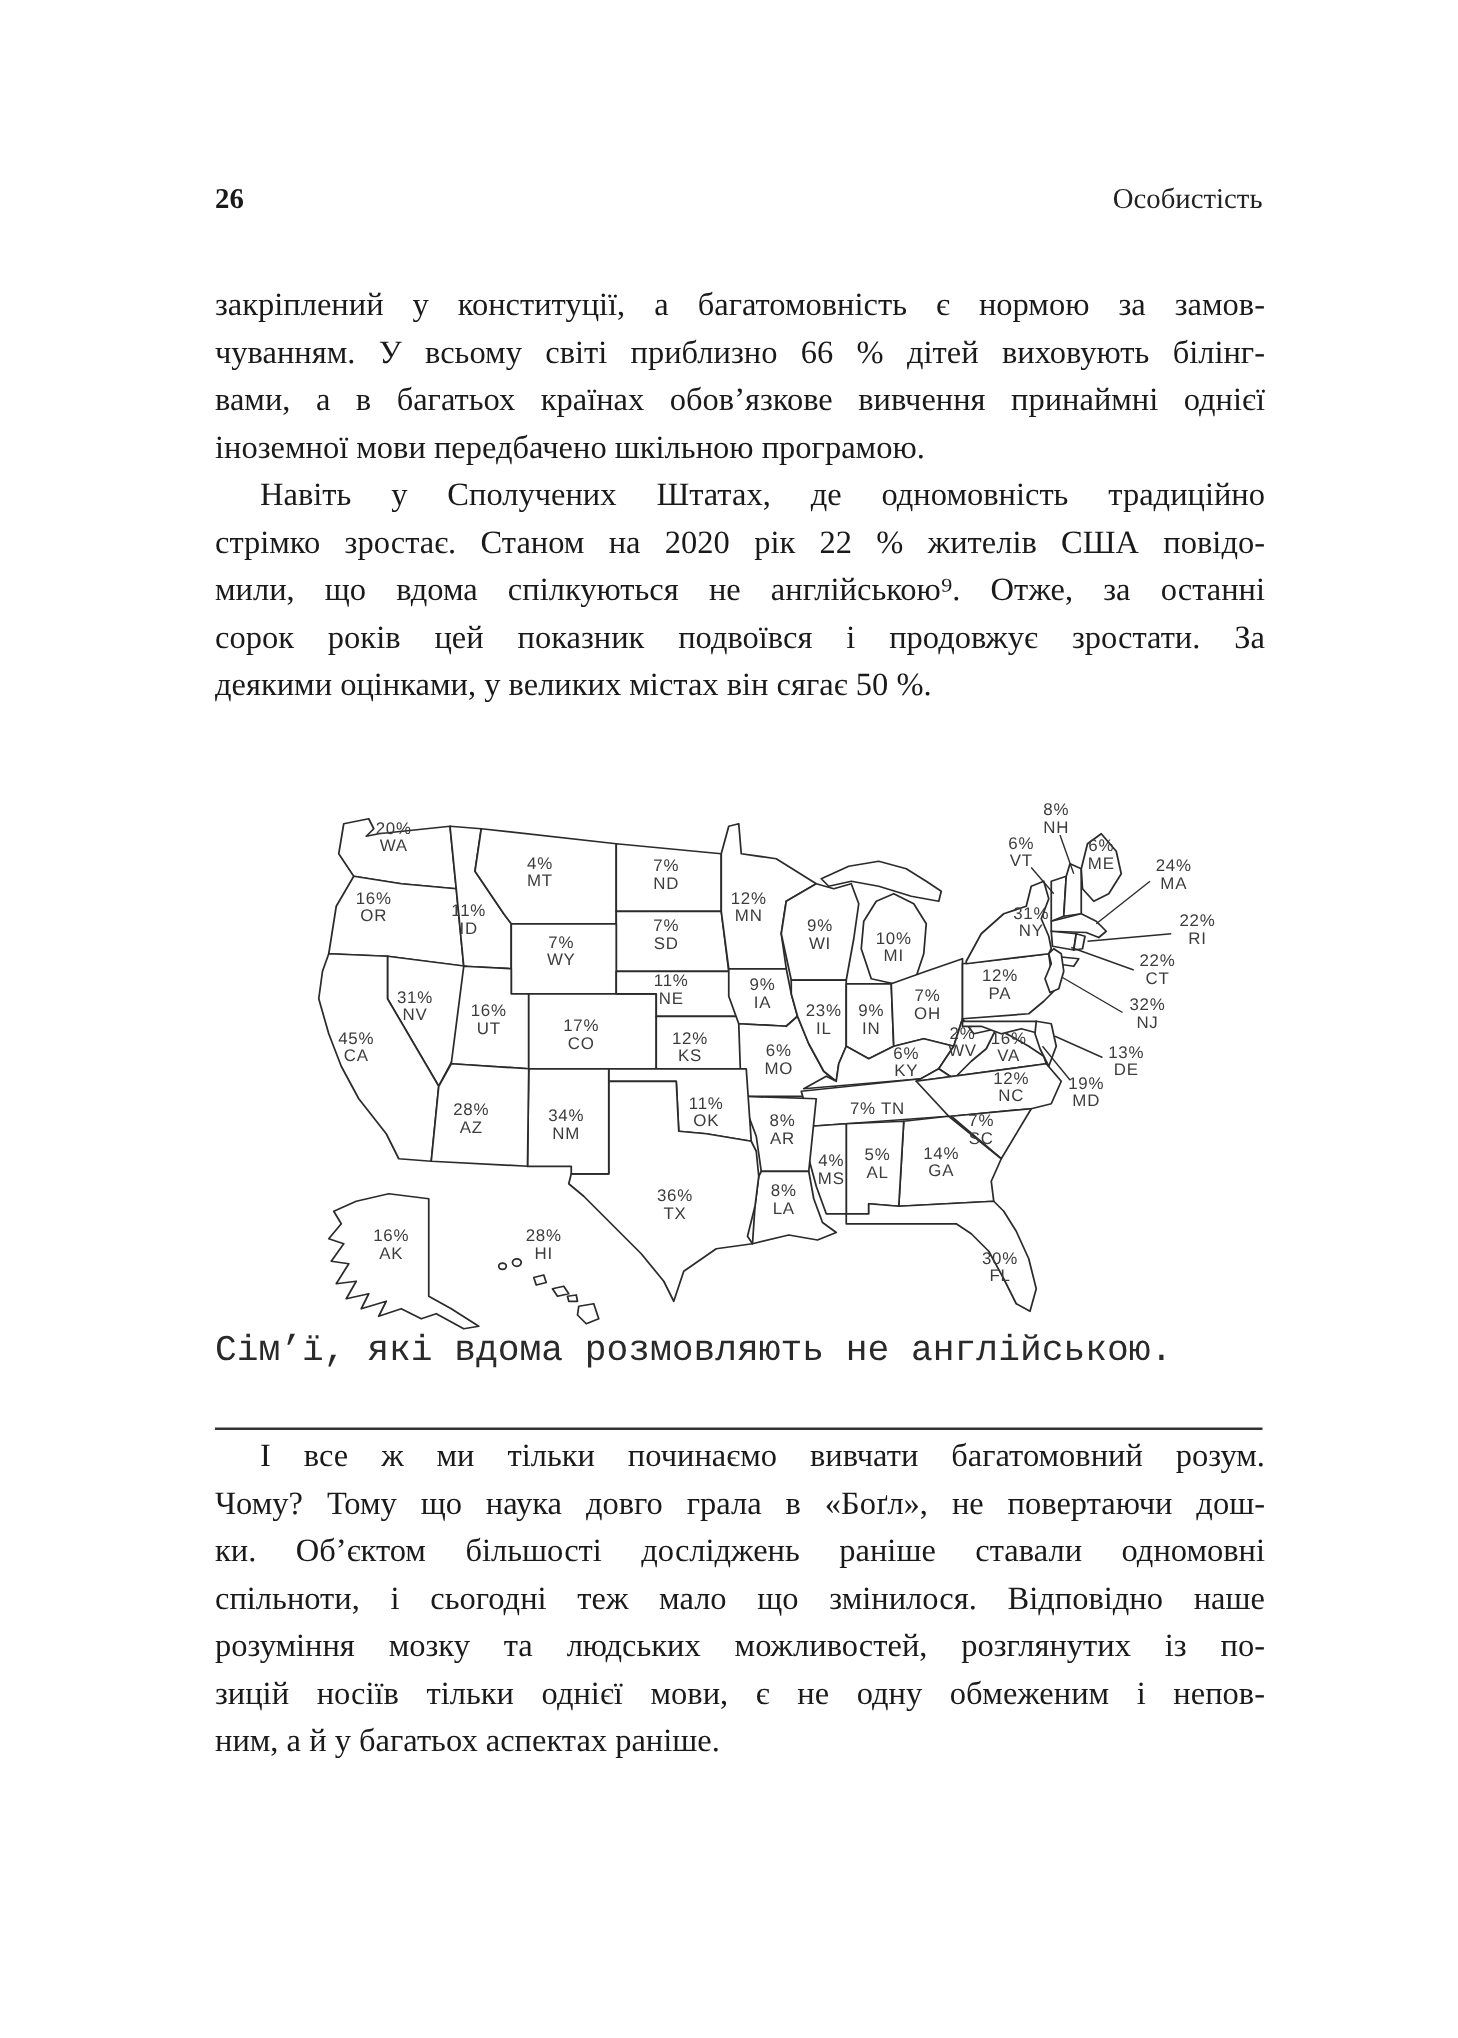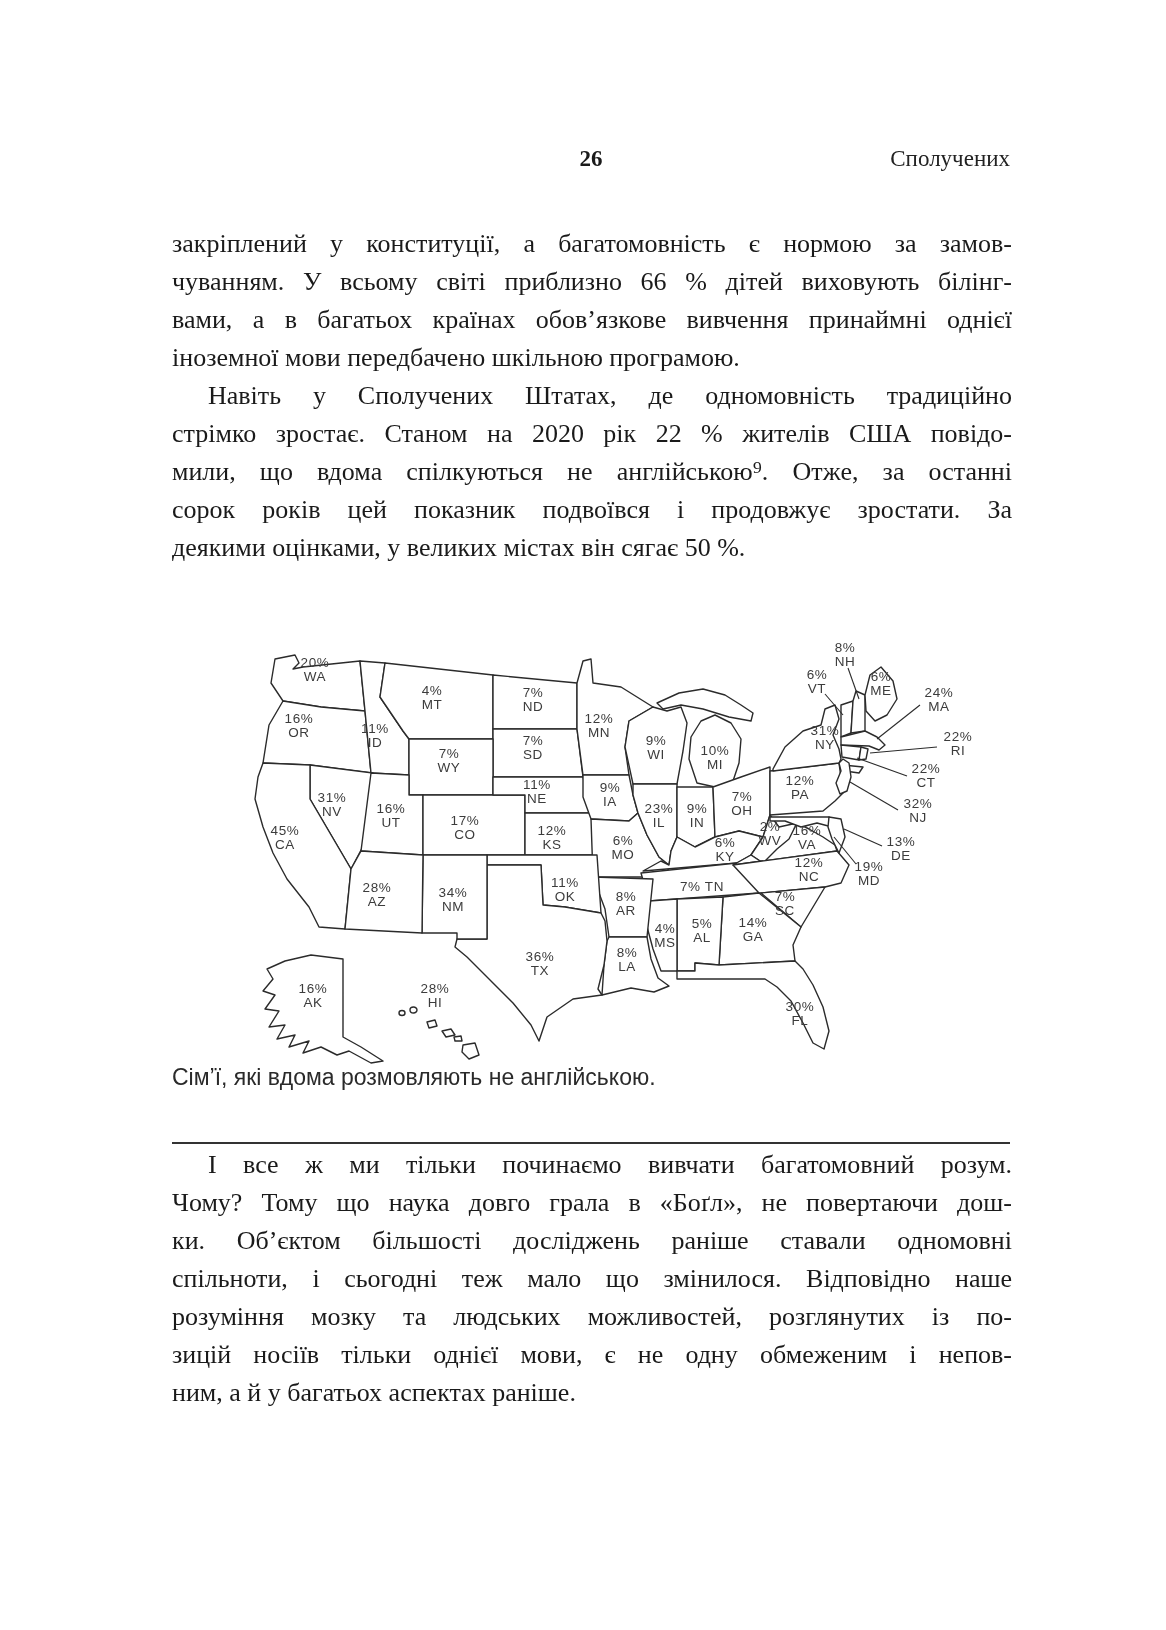--- a/index.html
+++ b/index.html
@@ -1,46 +1,46 @@
 <!DOCTYPE html>
 <html><head>
 <meta charset="utf-8">
 <style>
   html,body{margin:0;padding:0;background:#fff;}
   .page{position:relative;width:1166px;height:1630px;background:#fff;overflow:hidden;
         color:#1a1a1a;}
   .running{position:absolute;top:146px;left:172px;width:838px;
-           font-family:"Liberation Serif",serif;font-size:23px;text-align:center;}
+           font-family:"Liberation Serif",serif;font-size:23px;}
   .running .pagenum{font-weight:bold;}
   .running .head{position:absolute;right:0;top:0;font-weight:normal;color:#222;}
   .textblock{position:absolute;left:172px;width:840px;
              font-family:"Liberation Serif",serif;font-size:26px;line-height:38px;}
   #block1{top:225px;}
   #block3{top:1146px;}
   .line{text-align:justify;text-align-last:justify;white-space:normal;}
   .line.last{text-align-last:left;}
   .line.indent{text-indent:36px;}
   .figure{position:absolute;left:225px;top:597px;width:760px;height:470px;}
   .figure svg{display:block;}
   .state{fill:#ffffff;stroke:#2b2b2b;stroke-width:1.4;stroke-linejoin:round;stroke-linecap:round;}
   .leader{stroke:#2b2b2b;stroke-width:1.1;}
   .map-label{font-family:"Liberation Sans",sans-serif;font-size:13.5px;fill:#3c3c3c;
              text-anchor:middle;letter-spacing:.6px;}
   .caption{position:absolute;left:172px;top:1064px;width:838px;
-           font-family:Liberation Sans, sans-serif;font-size:23px;color:#2a2a2a;}
+           font-family:Liberation Mono, monospace;font-size:29px;color:#2a2a2a;}
   .rule{position:absolute;left:172px;top:1142px;width:838px;height:2px;background:#333;}
 </style>
 </head>
 <body>
 
 <div class="page">
 
   <div class="running">
     <span class="pagenum">26</span>
-    <span class="head">Сполучених</span>
+    <span class="head">Особистість</span>
   </div>
 
   <div class="textblock" id="block1">
     <div>
         <div class="line">закріплений у конституції, а багатомовність є нормою за замов-</div>
         <div class="line">чуванням. У всьому світі приблизно 66 % дітей виховують білінг-</div>
         <div class="line">вами, а в багатьох країнах обов’язкове вивчення принаймні однієї</div>
         <div class="line last">іноземної мови передбачено шкільною програмою.</div>
       </div>
     <div>

